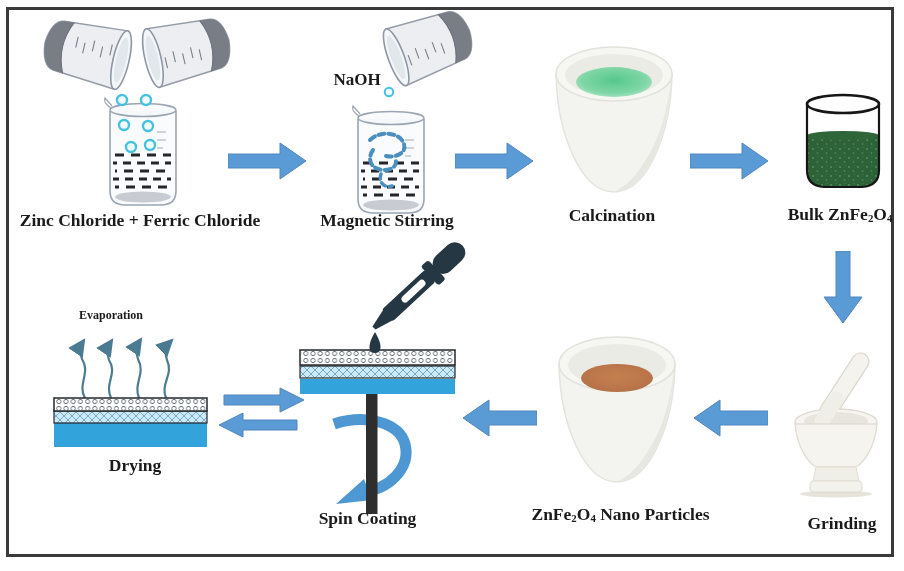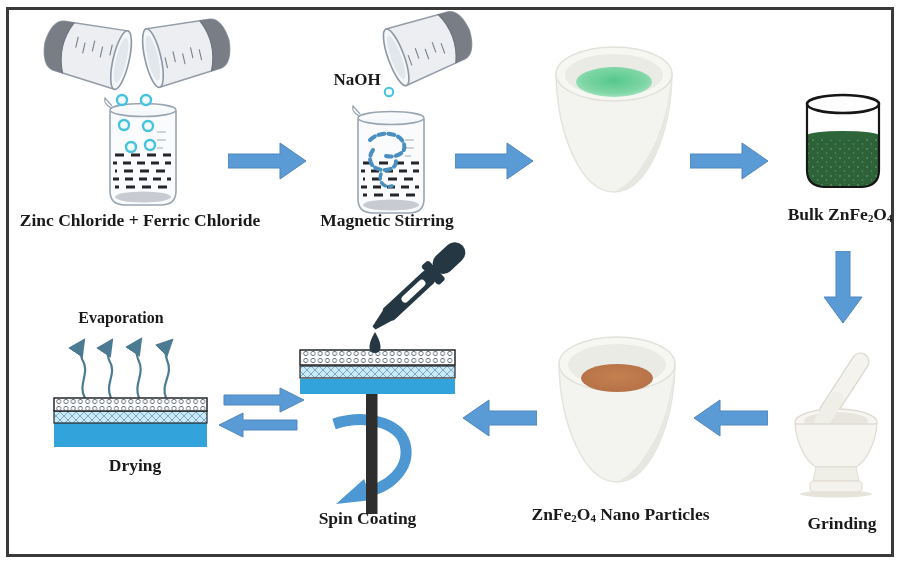--- a/index.html
+++ b/index.html
@@ -128,20 +128,23 @@
 
   <svg class="abs" style="left:455px;top:141px" width="80" height="40">
     <polygon points="0,13 52,13 52,2 78,20 52,38 52,27 0,27" style="fill:var(--arrow_blue)" stroke="#4E86BE" stroke-width="1"></polygon>
   </svg>
 
   <svg class="abs" style="left:550px;top:42px" width="130" height="152">
     <use href="#crucible"></use>
     <ellipse cx="64" cy="40" rx="38" ry="15" fill="url(#greenPool)"></ellipse>
   </svg>
 
+  <div class="lbl" style="left:556px;top:206px;width:112px">
+    <span>Calcination</span>
+  </div>
 
   <svg class="abs" style="left:690px;top:141px" width="80" height="40">
     <polygon points="0,13 52,13 52,2 78,20 52,38 52,27 0,27" style="fill:var(--arrow_blue)" stroke="#4E86BE" stroke-width="1"></polygon>
   </svg>
 
   <svg class="abs" style="left:802px;top:92px" width="88" height="102">
     <path d="M5,12 L5,78 Q5,94 22,95 L60,95 Q77,94 77,78 L77,12 Z" fill="#FFFFFF"></path>
     <path d="M5,43 L77,43 L77,78 Q77,94 60,95 L22,95 Q5,94 5,78 Z" fill="url(#speckle)"></path>
     <ellipse cx="41" cy="43.5" rx="36" ry="4.5" fill="#2F6639"></ellipse>
     <path d="M5,12 L5,78 Q5,94 22,95 L60,95 Q77,94 77,78 L77,12" fill="none" stroke="#161616" stroke-width="2.2"></path>
@@ -227,19 +230,19 @@
       <path d="M118,70 C112,55 126,47 119,32 C116,24 119,17 124,12" marker-end="url(#evapHead)"></path>
     </g>
     <g>
       <rect x="6" y="95" width="153" height="24" style="fill:var(--film_blue)"></rect>
       <rect x="6" y="83" width="153" height="12" fill="url(#hatch)" stroke="#24262A" stroke-width="1.2"></rect>
       <rect x="6" y="70" width="153" height="13" fill="#FFFFFF" stroke="#24262A" stroke-width="1.5"></rect>
       <rect x="7" y="71" width="151" height="11" fill="url(#dots)"></rect>
     </g>
   </svg>
 
-  <div class="lbl" style="left:66px;top:309px;width:110px;font-size:16px">
+  <div class="lbl" style="left:56px;top:309px;width:110px;font-size:12px">
     <span>Evaporation</span>
   </div>
   <div class="lbl" style="left:96px;top:456px;width:78px">
     <span>Drying</span>
   </div>
 </div>
 
 </body></html>

